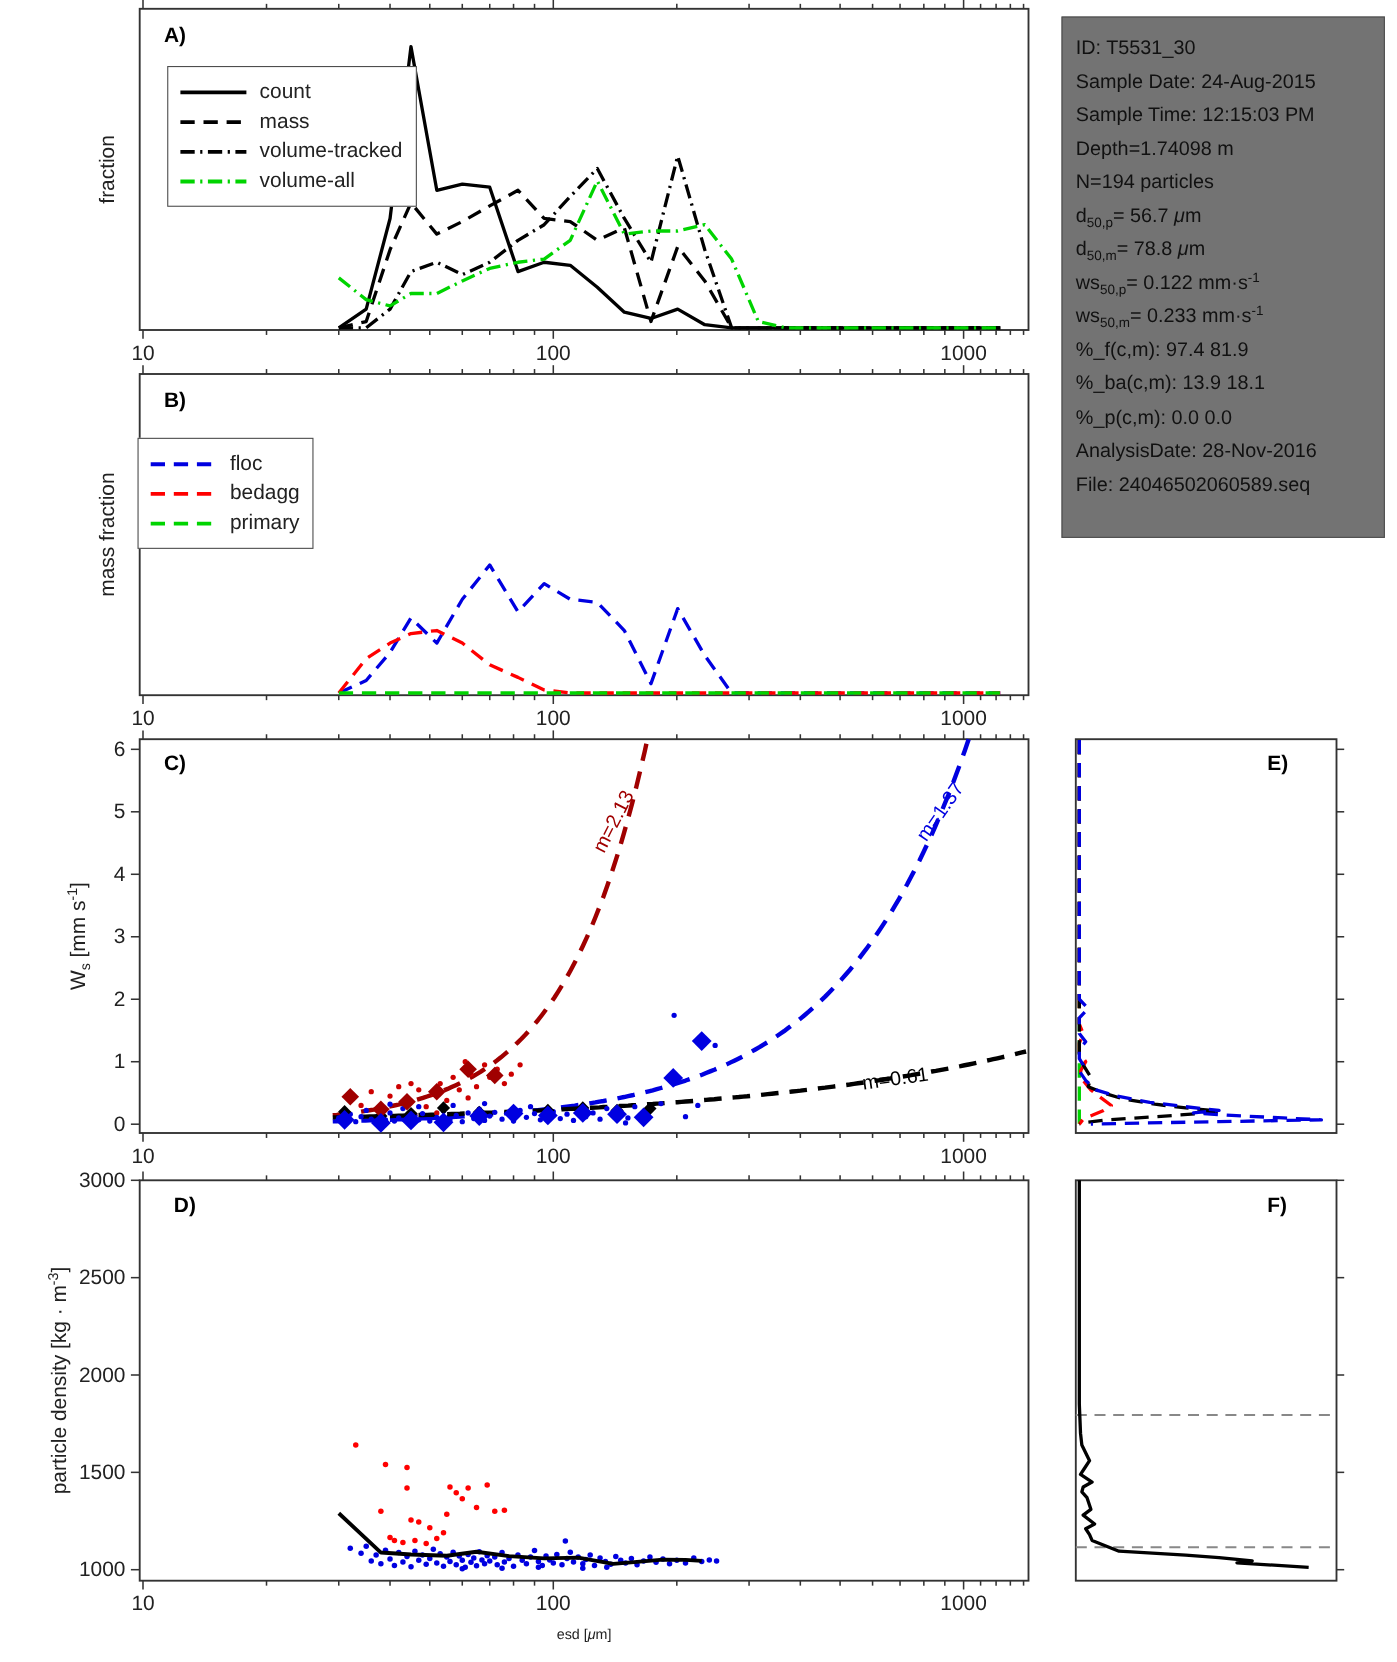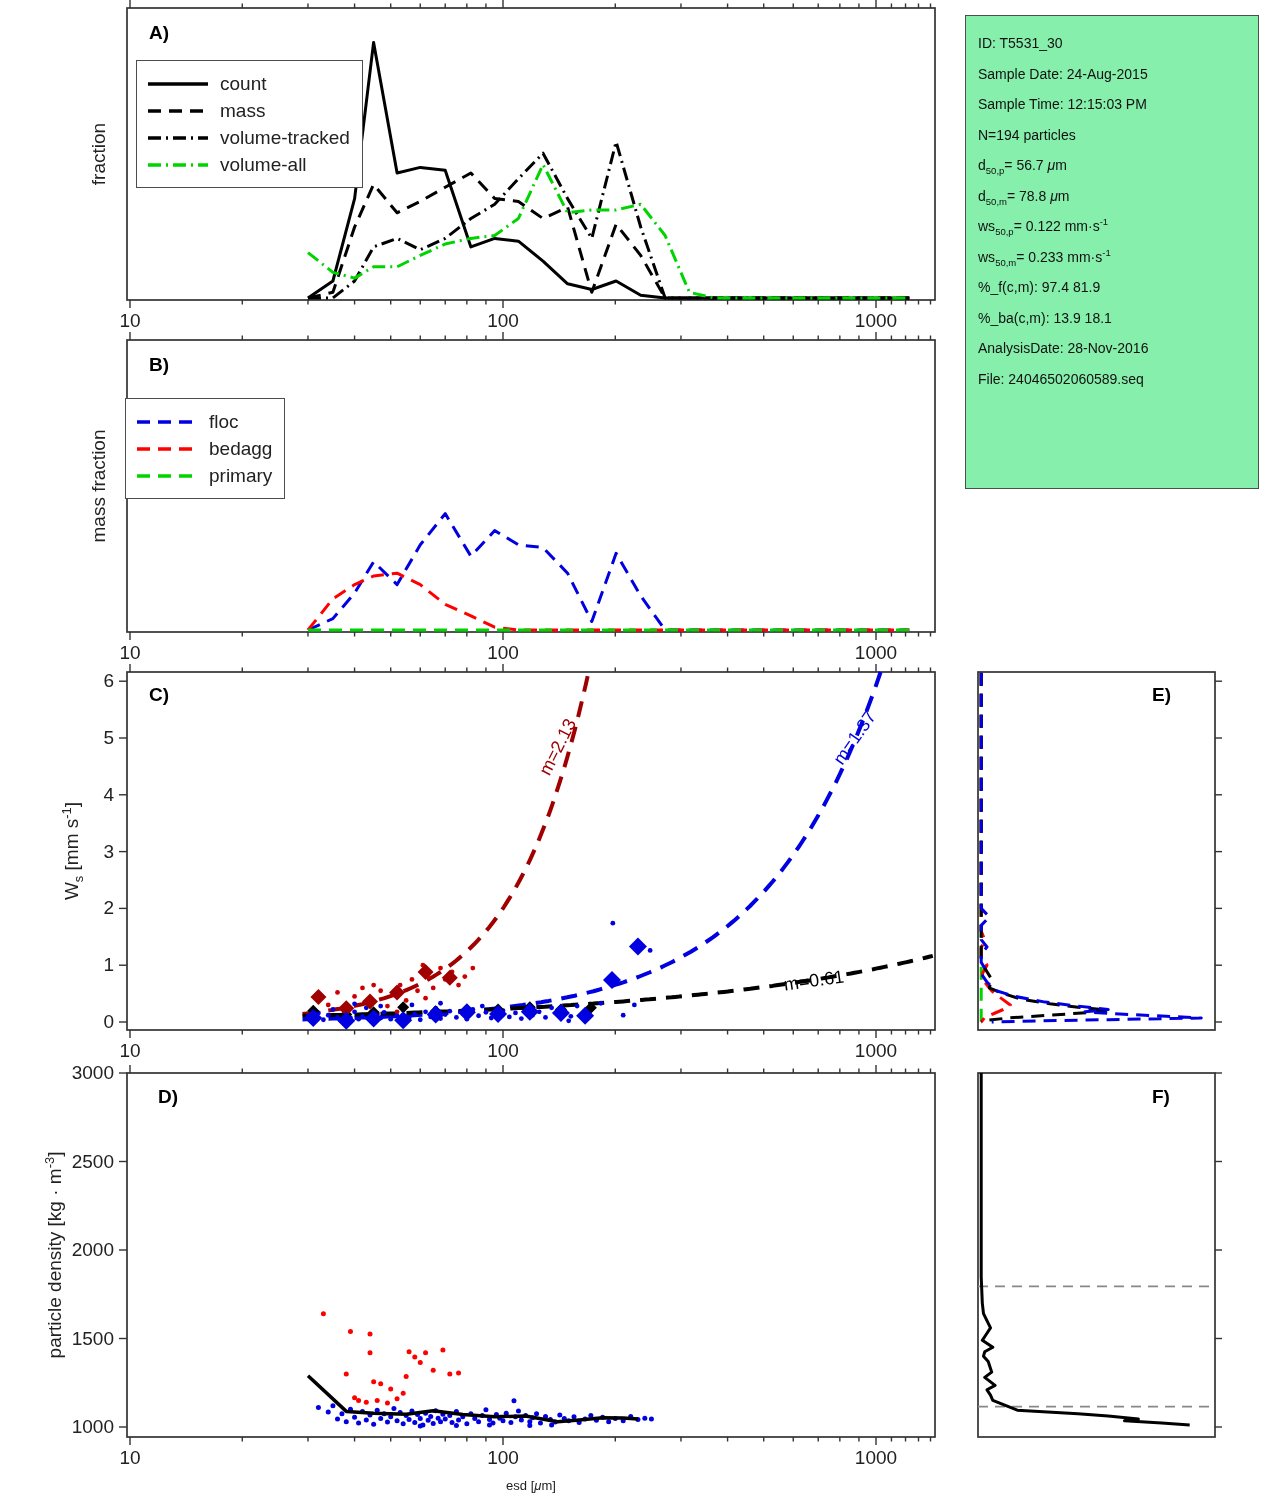--- a/index.html
+++ b/index.html
@@ -14,21 +14,21 @@
   .ylab{position:absolute;transform:translate(-50%,-50%) rotate(-90deg);font-size:19px;color:#222;white-space:nowrap;}
   .plab{position:absolute;font-weight:bold;font-size:19px;color:#000;}
   .fitlab{position:absolute;font-size:18px;white-space:nowrap;}
   .xtitle{position:absolute;font-size:13px;color:#222;transform:translateX(-50%);}
   sub{font-size:68%;line-height:0;}
   sup{font-size:68%;line-height:0;}
   .legend{position:absolute;background:#fff;border:1.6px solid #4d4d4d;padding:9px 12px 9px 10px;z-index:5;}
   .lrow{display:flex;align-items:center;gap:11px;height:27px;}
   .lrow span{font-size:19px;color:#222;white-space:nowrap;}
   .lsamp{flex:0 0 auto;}
-  #infobox{position:absolute;left:965px;top:15px;width:268px;height:448px;border:1.6px solid #4d4d4d;background:#86efac;padding:12px 12px;font-size:14px;color:#111;}
+  #infobox{position:absolute;left:965px;top:15px;width:268px;height:448px;border:1.6px solid #4d4d4d;background:#737373;padding:12px 12px;font-size:18px;color:#111;}
   .iline{line-height:30.5px;white-space:nowrap;}
 </style>
 </head>
 <body>
 
 <div id="page">
 
   <svg id="pA" class="panel">
       <rect x="0" y="0" width="808" height="292" fill="none" stroke="#333" stroke-width="1.7"></rect>
       <g stroke="#333" stroke-width="1.4">
@@ -577,21 +577,21 @@
   <div class="ylab" style="left:72px;top:851px;">W<sub>s</sub> [mm s<sup>-1</sup>]</div>
   <div class="ylab" style="left:55px;top:1255px;">particle density [kg · m<sup>-3</sup>]</div>
 
   <div class="plab" style="left:149px;top:22px;">A)</div>
   <div class="plab" style="left:149px;top:354px;">B)</div>
   <div class="plab" style="left:149px;top:684px;">C)</div>
   <div class="plab" style="left:158px;top:1086px;">D)</div>
   <div class="plab" style="left:1152px;top:684px;">E)</div>
   <div class="plab" style="left:1152px;top:1086px;">F)</div>
 
-  <div class="legend" style="left:136px;top:60px;">
+  <div class="legend" style="left:152px;top:60px;">
     <div class="lrow">
       <svg class="lsamp" width="62" height="6">
           <line x1="1" y1="3" x2="61" y2="3" stroke="#000000" stroke-width="3.5"></line>
         </svg>
       <span>count</span>
     </div>
     <div class="lrow">
       <svg class="lsamp" width="62" height="6">
           <line x1="1" y1="3" x2="61" y2="3" stroke="#000000" stroke-width="3.5" stroke-dasharray="13 8"></line>
         </svg>
@@ -635,24 +635,26 @@
   <div class="fitlab" id="fl0" style="left: 557.506px; top: 746.52px; color: rgb(160, 0, 0); transform: translate(-50%, -50%) rotate(-63deg);">m=2.13</div>
   <div class="fitlab" id="fl1" style="left: 855.292px; top: 738px; color: rgb(0, 0, 224); transform: translate(-50%, -50%) rotate(-55deg);">m=1.37</div>
   <div class="fitlab" id="fl2" style="left: 813.526px; top: 981.104px; color: rgb(0, 0, 0); transform: translate(-50%, -50%) rotate(-8deg);">m=0.61</div>
 
   <div class="xtitle" style="left:531px;top:1478px;">esd [<i>μ</i>m]</div>
 
   <div id="infobox">
     <div class="iline">ID: T5531_30</div>
     <div class="iline">Sample Date: 24-Aug-2015</div>
     <div class="iline">Sample Time: 12:15:03 PM</div>
+    <div class="iline">Depth=1.74098 m</div>
     <div class="iline">N=194 particles</div>
     <div class="iline">d<sub>50,p</sub>=  56.7 <i>μ</i>m</div>
     <div class="iline">d<sub>50,m</sub>=  78.8 <i>μ</i>m</div>
     <div class="iline">ws<sub>50,p</sub>= 0.122 mm·s<sup>-1</sup></div>
     <div class="iline">ws<sub>50,m</sub>= 0.233 mm·s<sup>-1</sup></div>
     <div class="iline">%_f(c,m): 97.4 81.9</div>
     <div class="iline">%_ba(c,m): 13.9 18.1</div>
+    <div class="iline">%_p(c,m): 0.0 0.0</div>
     <div class="iline">AnalysisDate: 28-Nov-2016</div>
     <div class="iline">File: 24046502060589.seq</div>
   </div>
 
 </div>
 
 </body></html>

